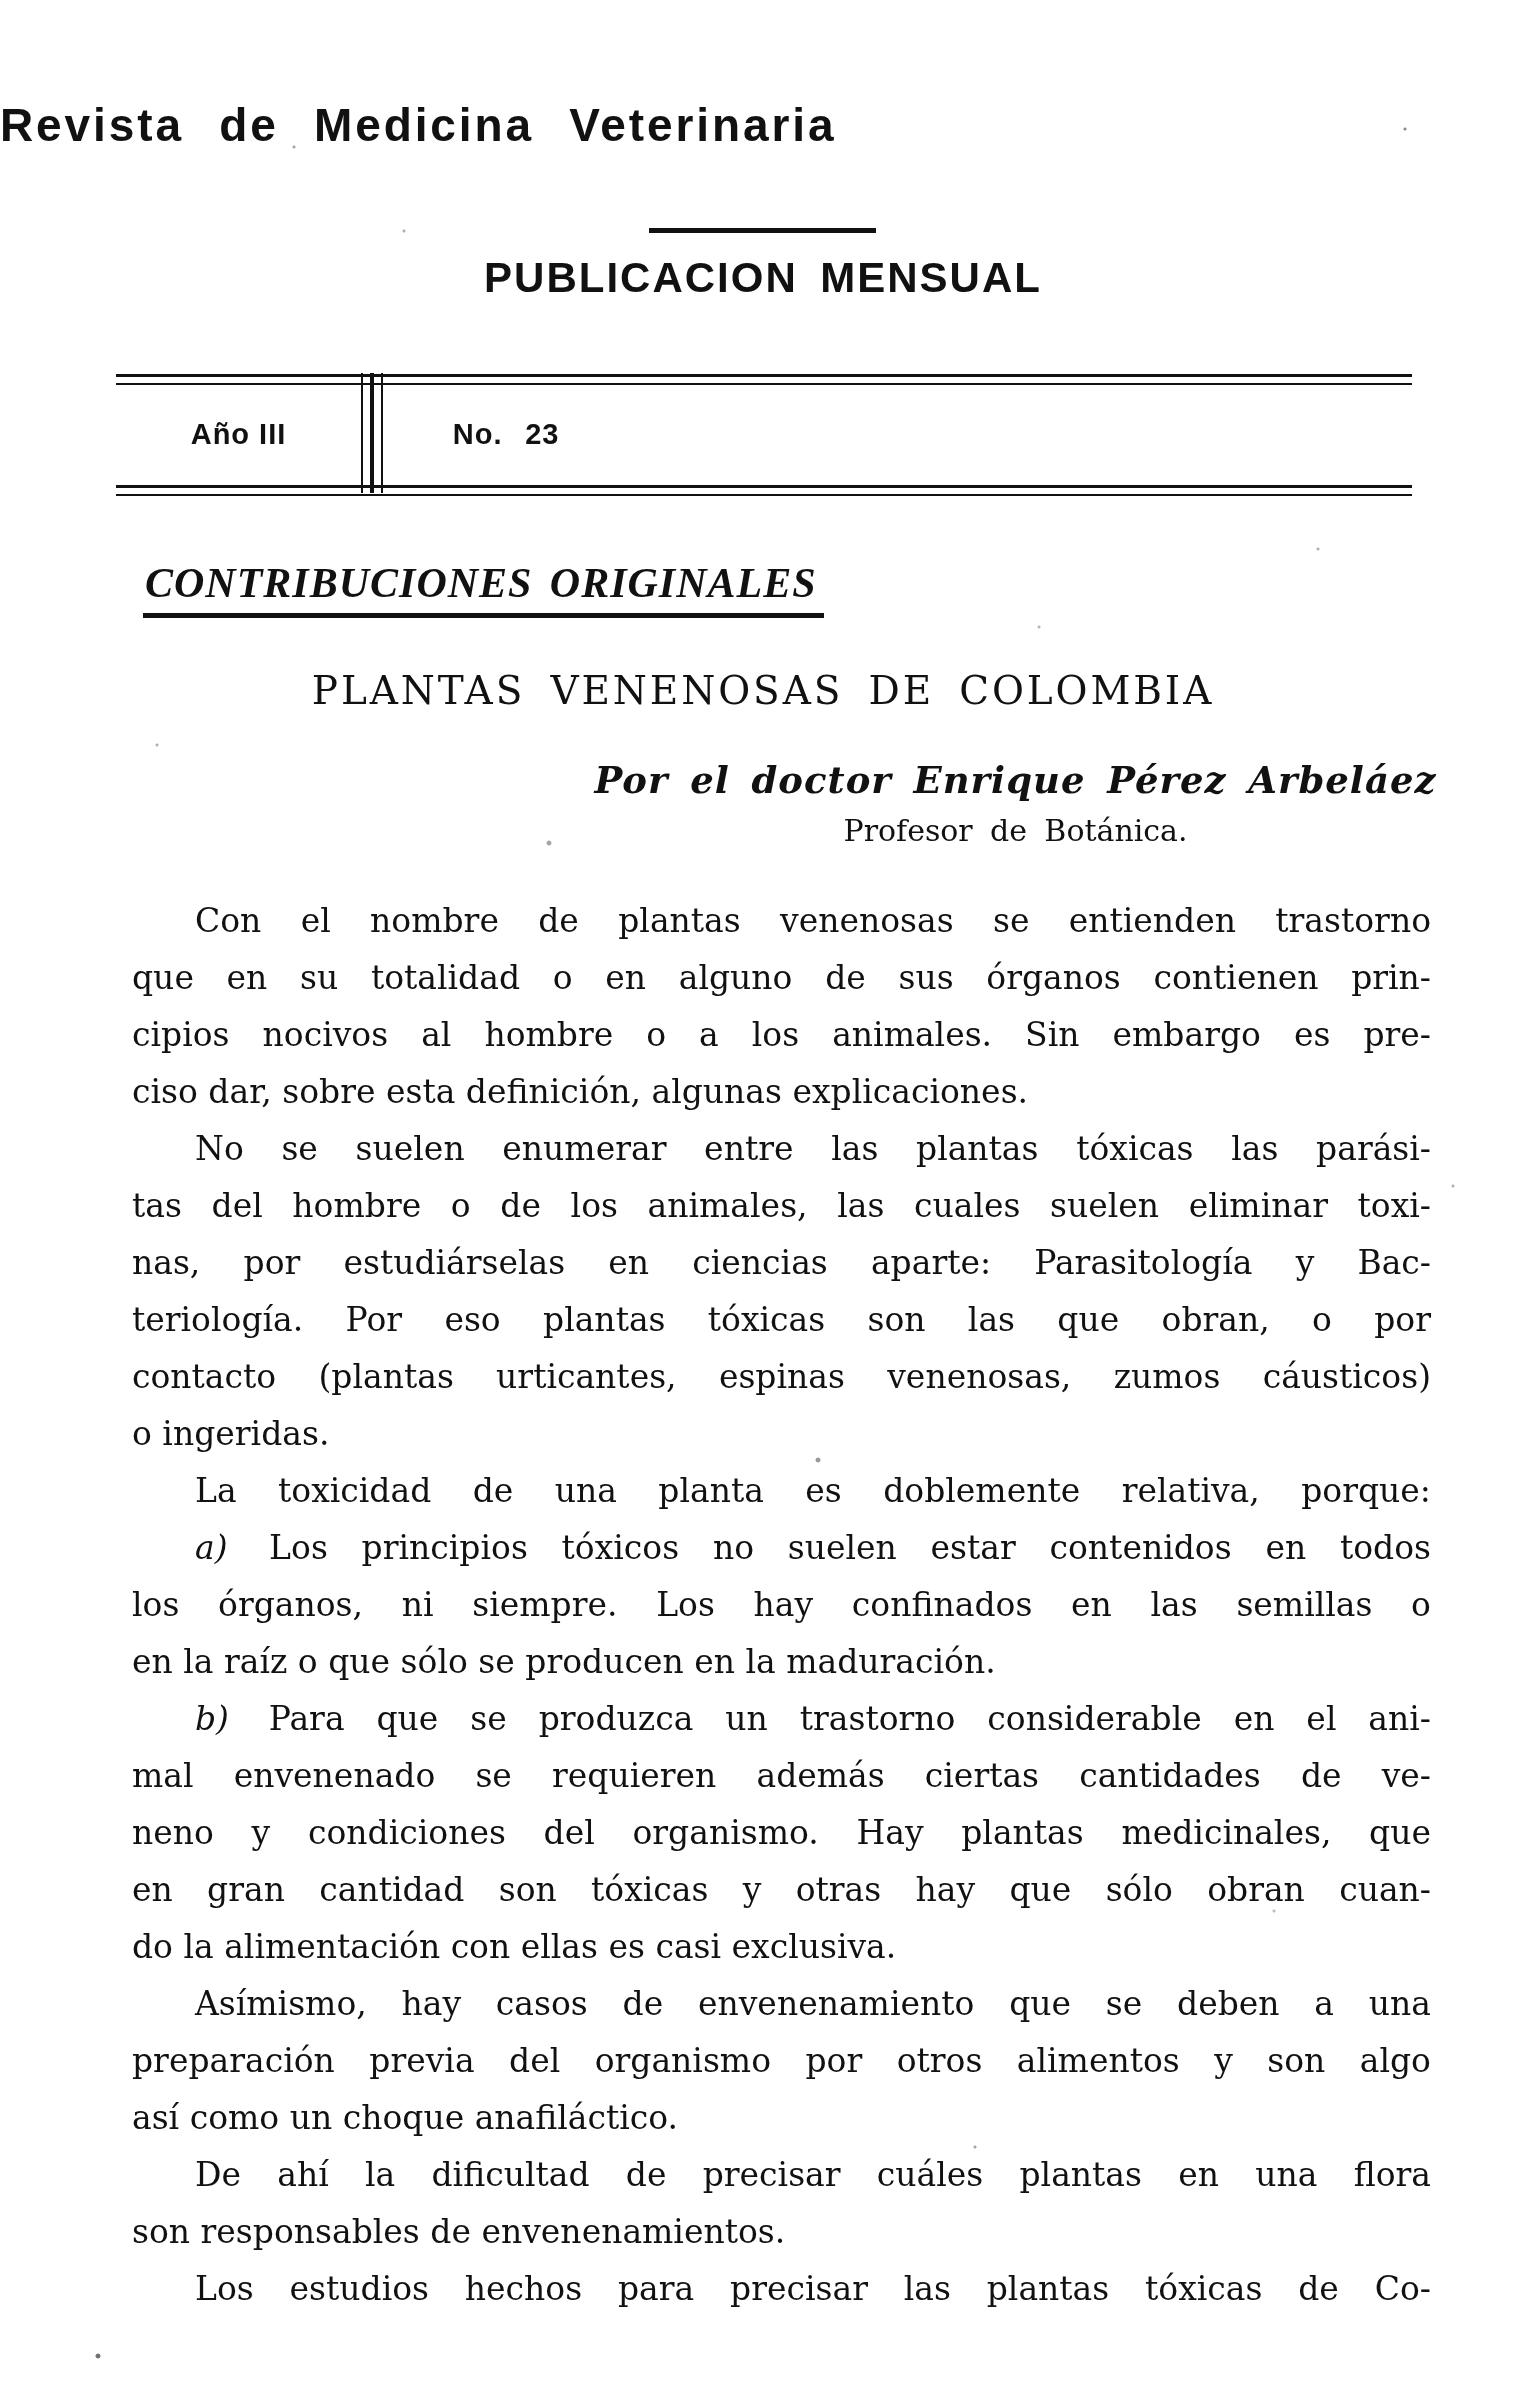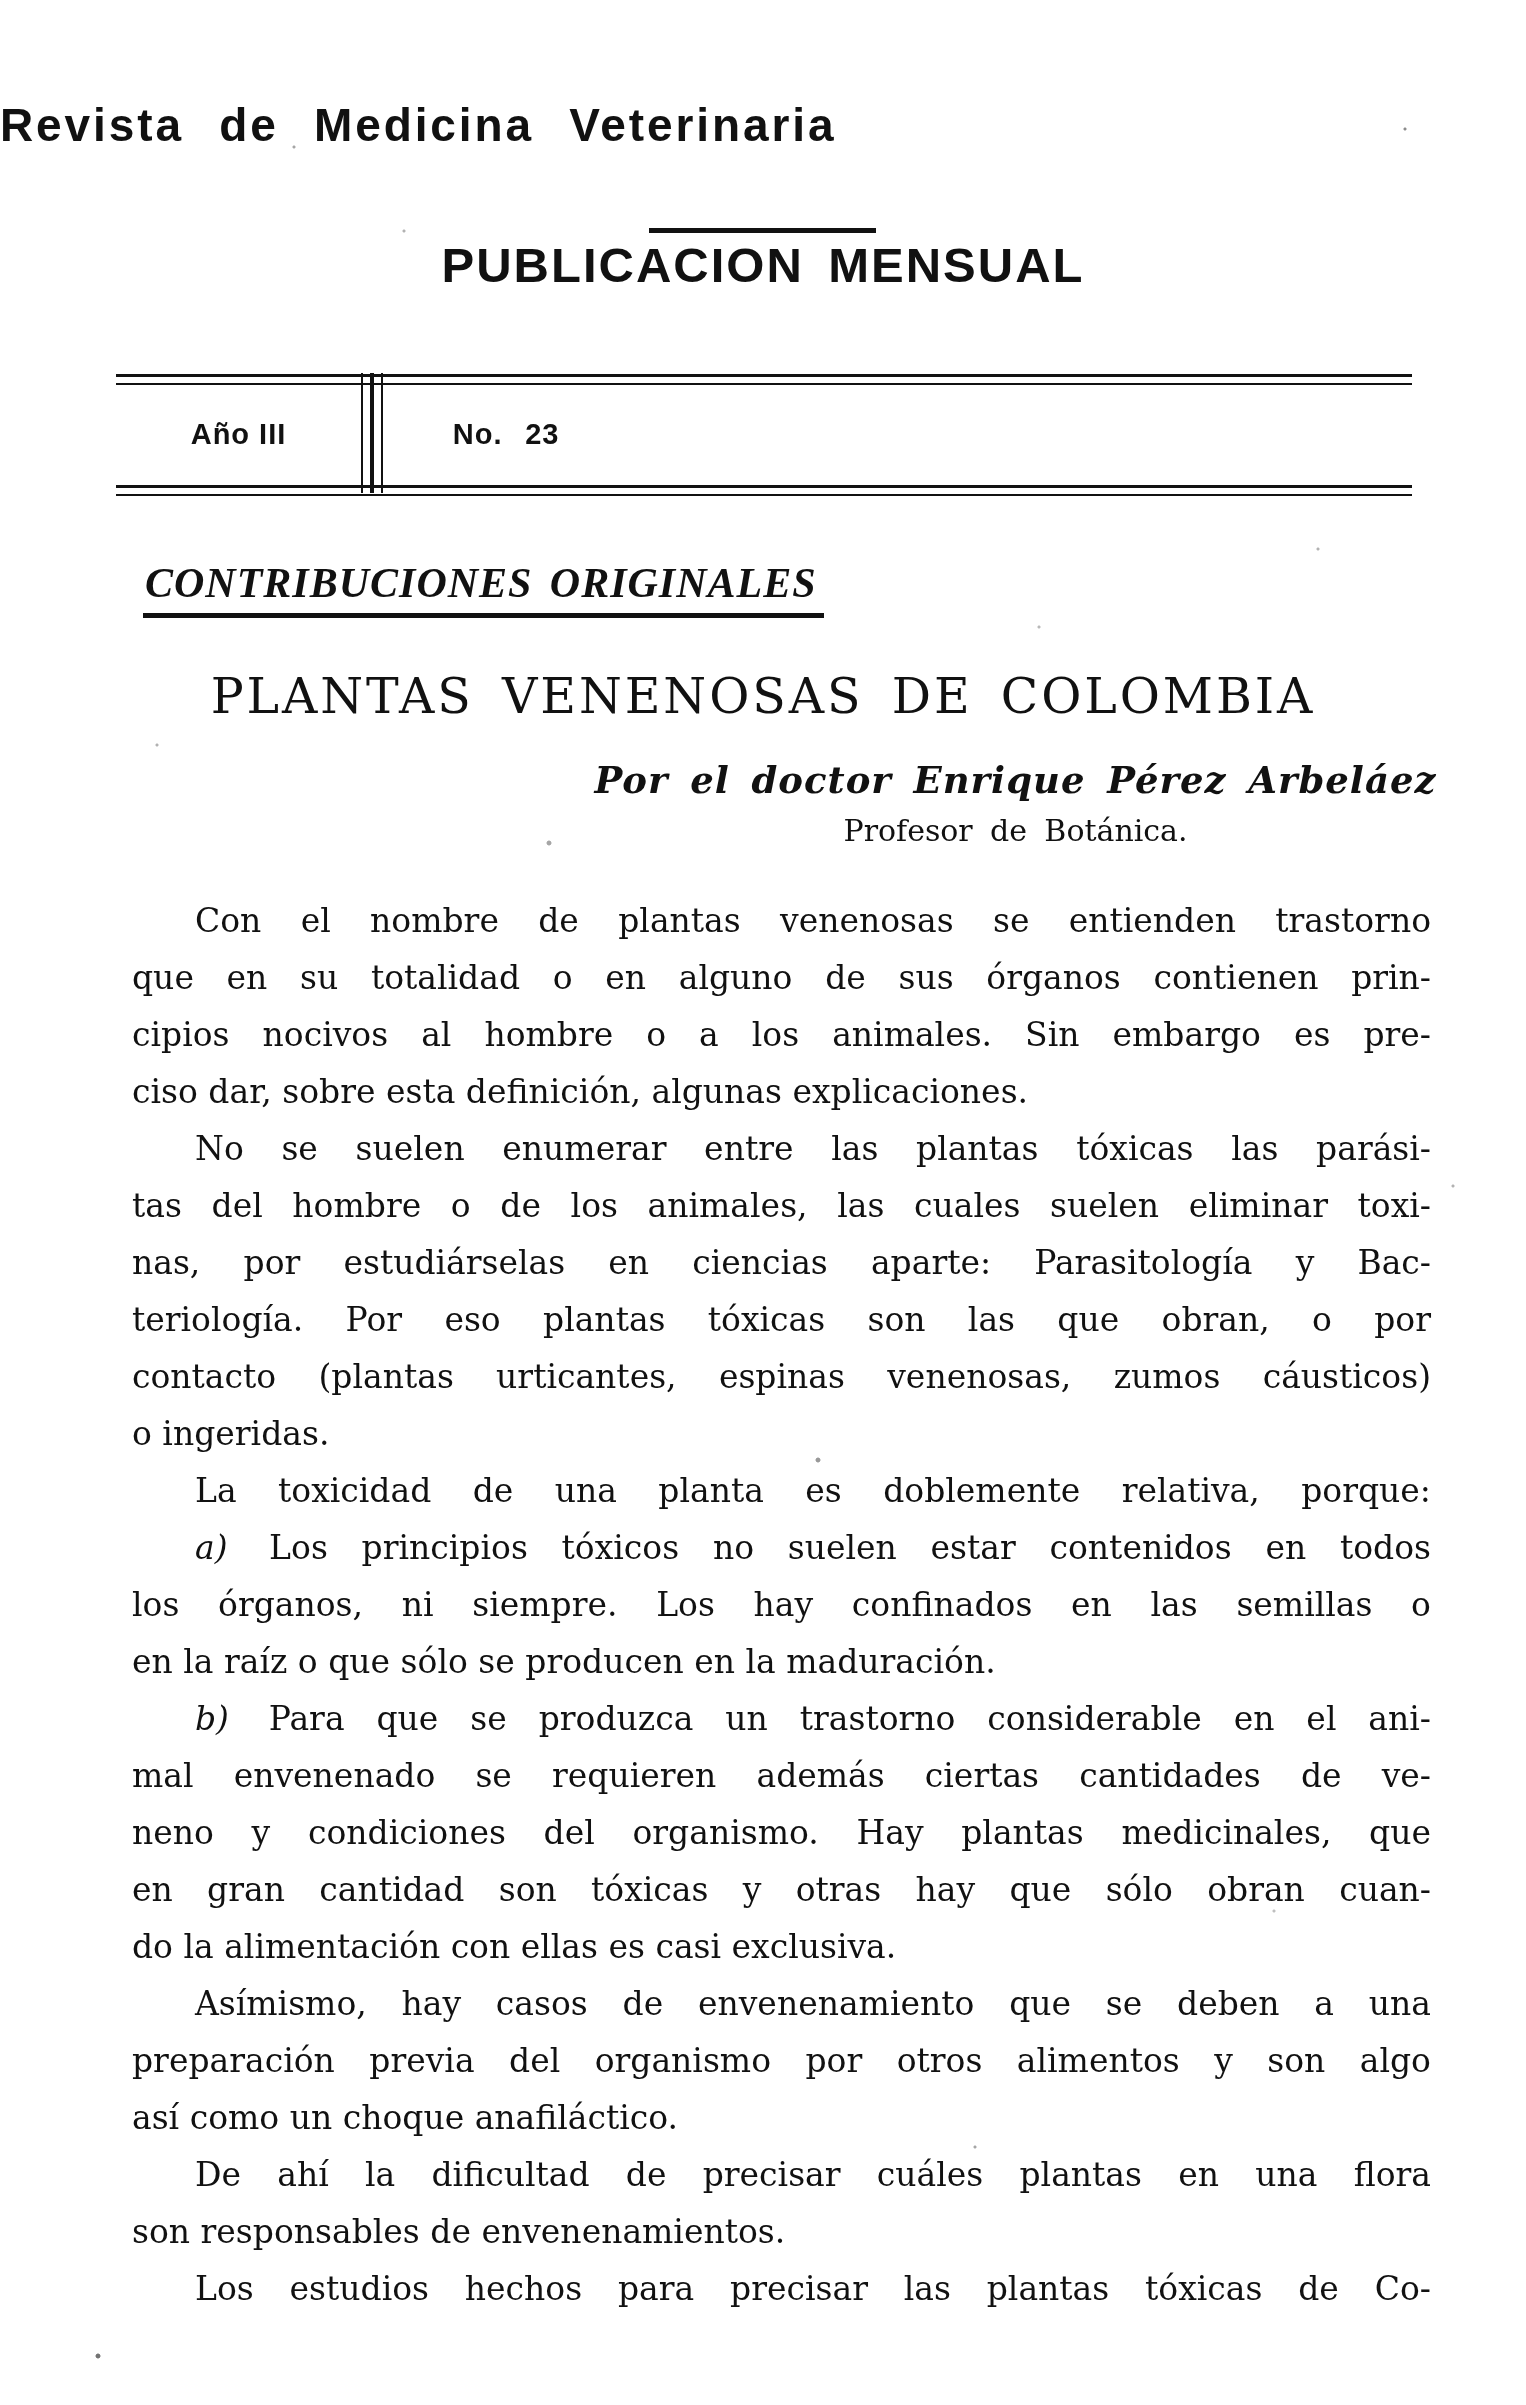--- a/index.html
+++ b/index.html
@@ -32,24 +32,24 @@
     text-align:left;
     font-family:"Liberation Sans", sans-serif;
     font-weight:700; font-size:46px; line-height:1;
     letter-spacing:2.9px; word-spacing:19.6px;
   }
   .title-rule {
     position:absolute; top:228px; left:649px;
     width:227px; height:4.9px; background:#111;
   }
   .journal-subtitle {
-    position:absolute; top:241px; left:0; right:0;
+    position:absolute; top:257px; left:0; right:0;
     text-align:center;
     font-family:"Liberation Sans", sans-serif;
-    font-weight:700; font-size:49px; line-height:1;
+    font-weight:700; font-size:42px; line-height:1;
     letter-spacing:2px; word-spacing:8.8px;
   }
 
   
   .issue-bar { position:absolute; top:374px; left:116px; width:1296px; }
   .rule-double {
     height:5.9px;
     border-top:3.9px solid #111;
     border-bottom:2.9px solid #111;
   }
@@ -75,21 +75,21 @@
     font-style:italic; font-weight:700;
     font-size:42px; line-height:1.16;
     letter-spacing:1px; word-spacing:5.9px;
     border-bottom:5.9px solid #111;
     padding:0 7.8px 4.9px 2px;
   }
   .article-title {
     position:absolute; top:670px; left:0; right:0;
     text-align:center;
     font-family:"DejaVu Serif", serif;
-    font-size:49px; line-height:1.1;
+    font-size:39px; line-height:1.1;
     letter-spacing:2.9px; word-spacing:9.8px;
   }
   .byline { position:absolute; top:759px; right:45px; width:931px; text-align:center; }
   .byline-name {
     font-family:"DejaVu Serif", serif;
     font-style:italic; font-weight:700;
     font-size:37px; line-height:1.17;
     letter-spacing:1px; word-spacing:7.8px;
   }
   .byline-role {

